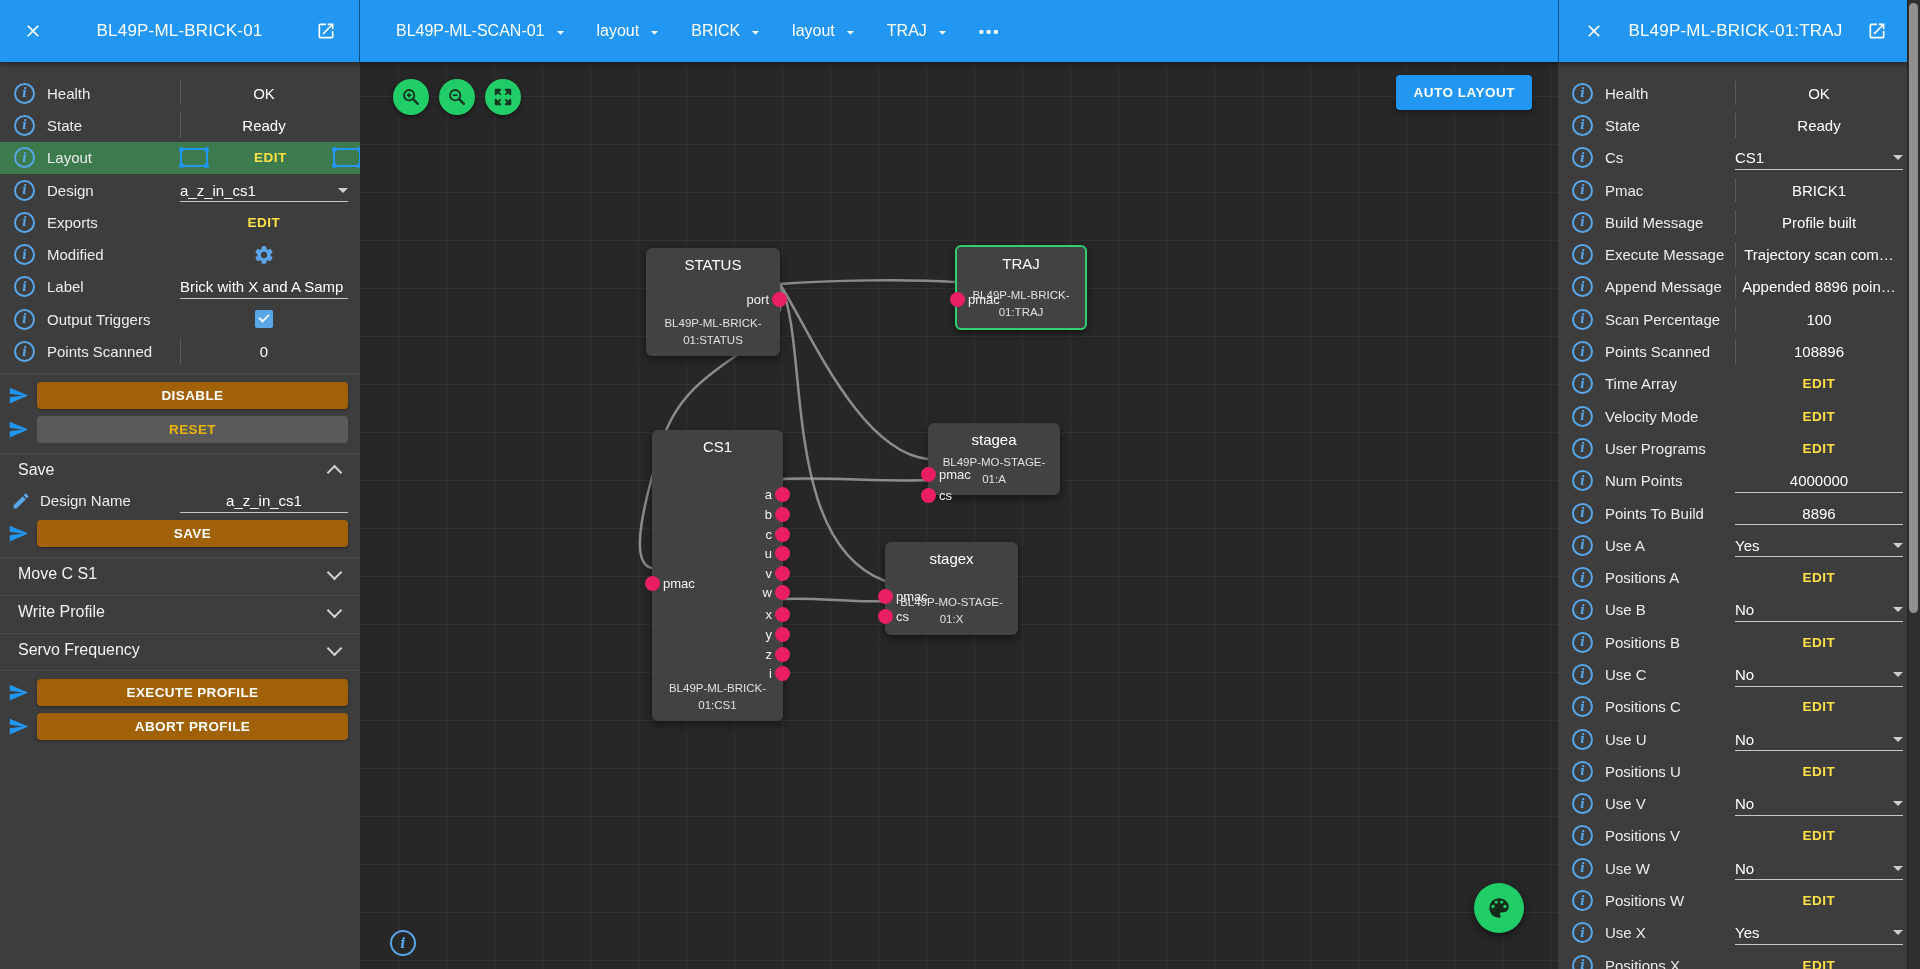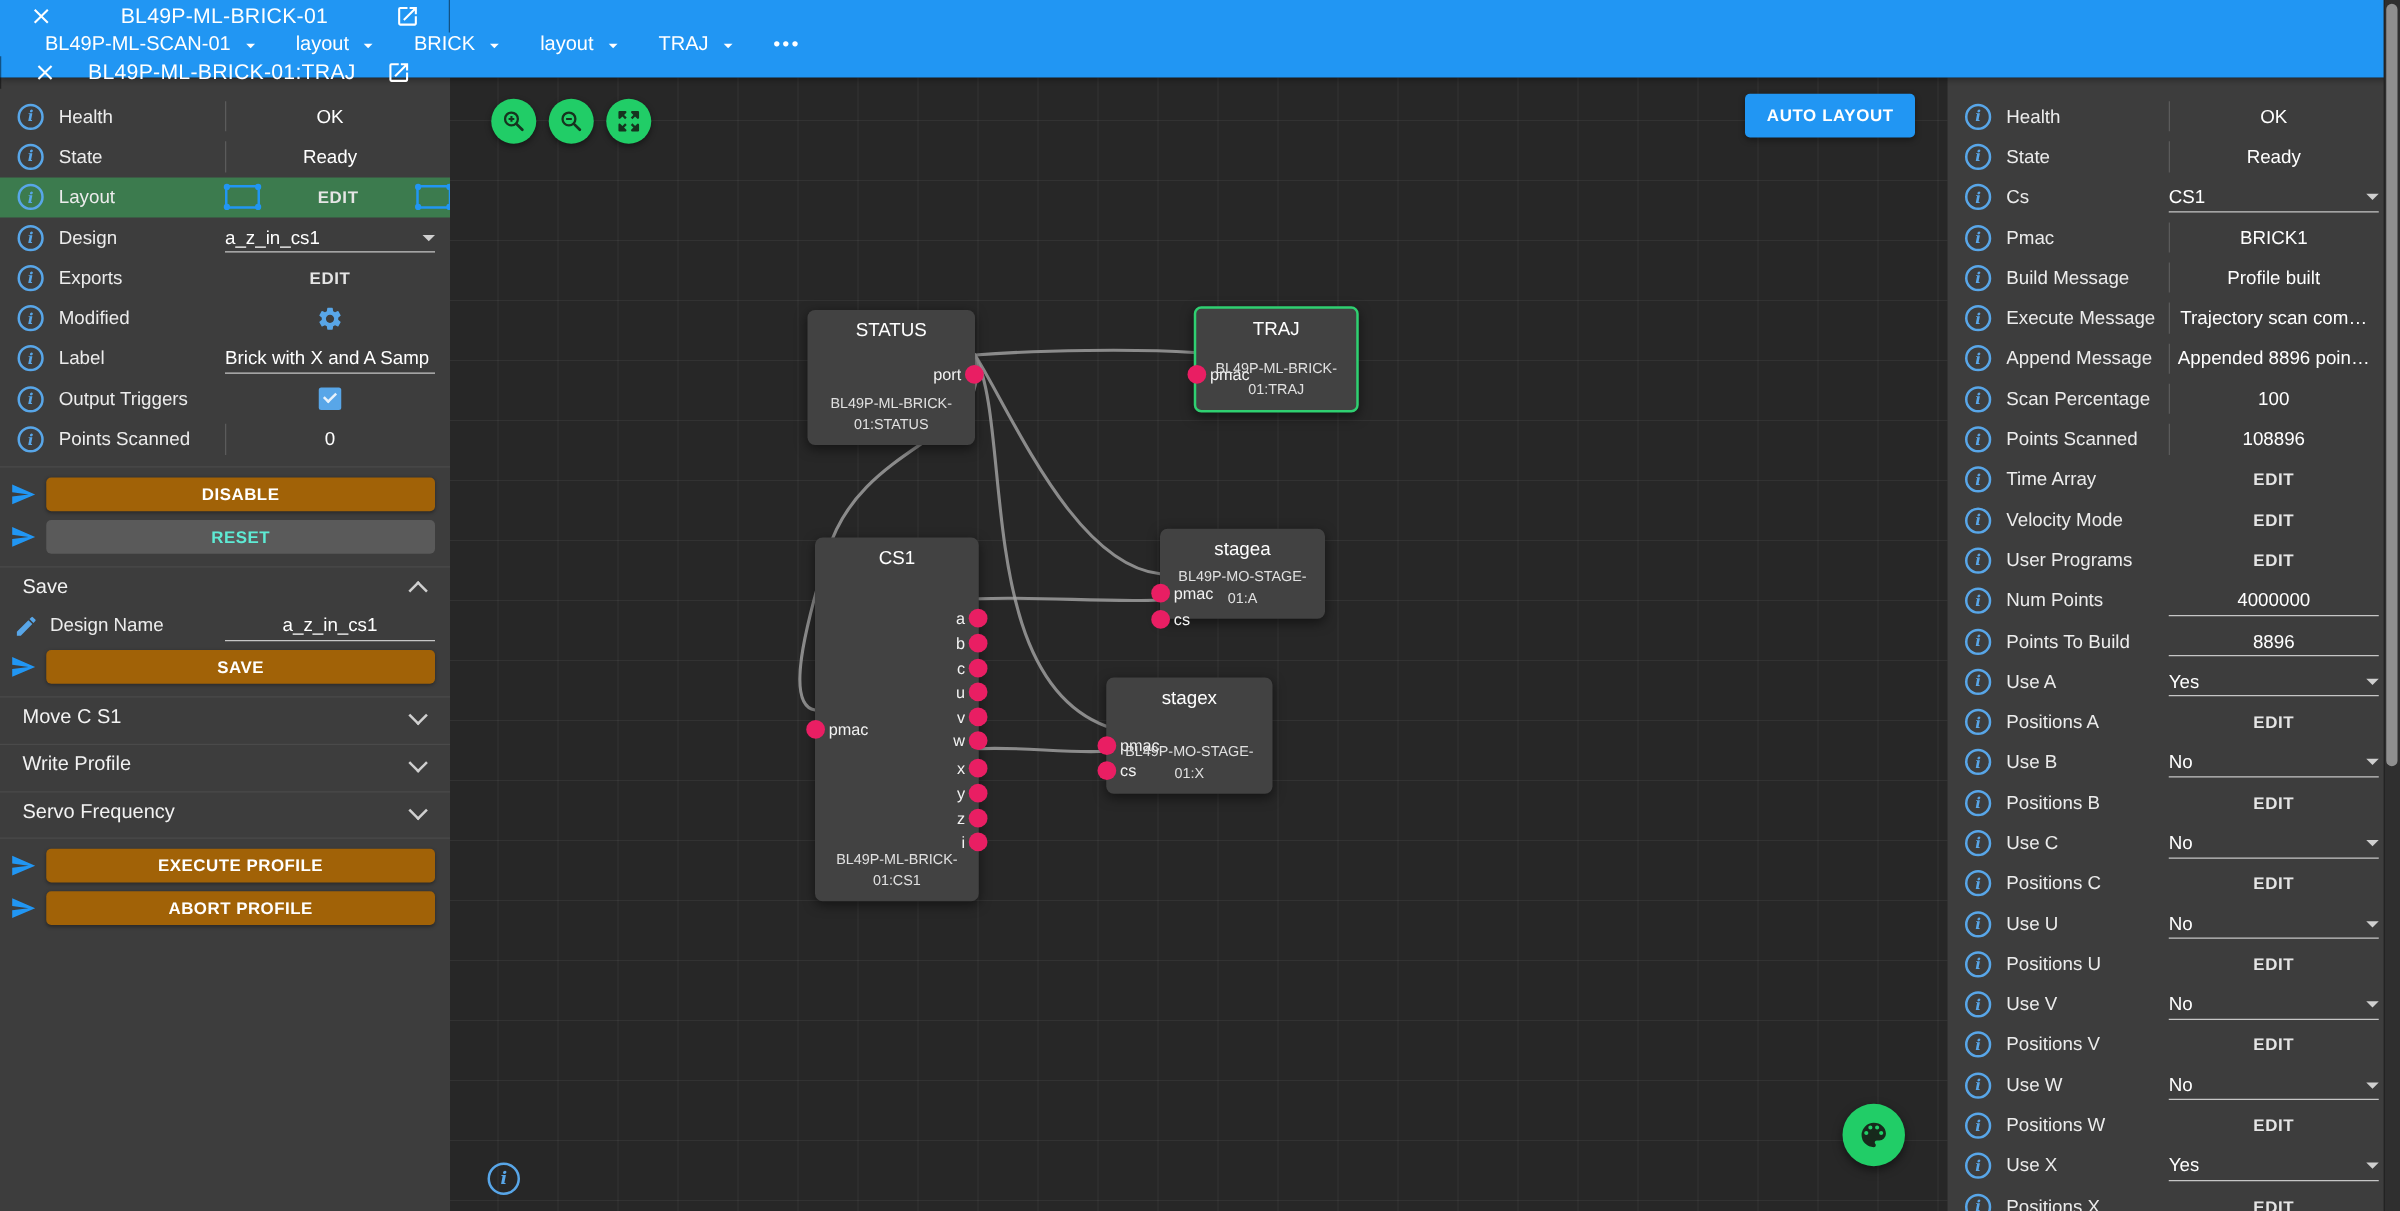--- a/index.html
+++ b/index.html
@@ -1,21 +1,21 @@
 <!DOCTYPE html>
 <html><head>
 <meta charset="utf-8">
 <style>
   html,body{margin:0;padding:0;background:#1a1a1a;}
   .stage{position:relative;width:1920px;height:969px;overflow:hidden;
          font-family:"Liberation Sans",sans-serif;background:#272727;color:#fff;
          -webkit-font-smoothing:antialiased;}
   
   .appbar{position:absolute;top:0;left:0;width:1920px;height:62px;background:#2196f3;
-          display:flex;box-shadow:0 2px 5px rgba(0,0,0,.4);z-index:30;flex-direction:column;}
+          display:flex;box-shadow:0 2px 5px rgba(0,0,0,.4);z-index:30;}
   .appbar-sec{display:flex;align-items:center;height:100%;box-sizing:border-box;}
   .sec-left{width:360px;padding:0 20px;border-right:1px solid rgba(0,0,0,.45);}
   .sec-mid{width:1198px;padding:0 14px 0 36px;gap:28px;}
   .sec-right{width:362px;padding:0 30px 0 22px;border-left:1px solid rgba(0,0,0,.45);}
   .bar-title{flex:1;text-align:center;font-size:17px;letter-spacing:.2px;color:#fff;
              white-space:nowrap;overflow:hidden;}
   .icon-btn{width:26px;height:26px;display:flex;align-items:center;justify-content:center;
             flex:none;cursor:pointer;}
   .icon-btn svg{display:block;}
   .crumb{display:flex;align-items:center;gap:7px;font-size:16px;color:#fff;cursor:pointer;}
@@ -33,40 +33,40 @@
            display:flex;align-items:center;justify-content:center;flex:none;margin-right:12px;
            font:italic bold 12px "DejaVu Serif",serif;}
   .attr-label{flex:1;font-size:15px;color:#ececec;white-space:nowrap;overflow:hidden;}
   .val-area{width:168px;flex:none;height:100%;position:relative;display:flex;align-items:center;
             justify-content:center;font-size:15px;color:#fff;}
   .val-area.center{justify-content:center;}
   .val-area.left{justify-content:flex-start;}
   .val-area.with-div::before{content:'';position:absolute;left:0;top:4px;bottom:4px;width:1px;background:#5b5b5b;}
   .val-area.underline::after{content:'';position:absolute;left:0;right:0;bottom:4px;height:1px;background:#c6c6c6;}
   .val-text{white-space:nowrap;overflow:hidden;}
-  .edit-link{color:#e5e5e5;font-size:13.5px;font-weight:bold;letter-spacing:.5px;cursor:pointer;}
+  .edit-link{color:#fde047;font-size:13.5px;font-weight:bold;letter-spacing:.5px;cursor:pointer;}
   .caret{width:0;height:0;border-left:5px solid transparent;border-right:5px solid transparent;
          border-top:5px solid #cfcfcf;margin-left:auto;flex:none;}
   .val-area.left .caret{margin-left:auto;}
   .checkbox{width:18px;height:18px;background:#58a6e8;border-radius:2px;position:relative;cursor:pointer;}
   .checkbox::after{content:'';position:absolute;left:4px;top:4px;width:8px;height:4px;
                    border-left:2px solid #e8f2fb;border-bottom:2px solid #e8f2fb;transform:rotate(-45deg);}
   .sel-rect{width:24px;height:15px;border:2px solid #2196f3;border-radius:3px;position:relative;flex:none;}
   .sel-rect i{position:absolute;width:5px;height:5px;border-radius:50%;background:#2196f3;}
   .sel-rect i:nth-child(1){left:-3px;top:-3px;} .sel-rect i:nth-child(2){right:-3px;top:-3px;}
   .sel-rect i:nth-child(3){left:-3px;bottom:-3px;} .sel-rect i:nth-child(4){right:-3px;bottom:-3px;}
   .sel-rect.clip{margin-right:-13px;}
   
   .actions{border-top:1px solid #4a4a4a;padding-top:5px;margin-top:5px;}
   .btn-row{display:flex;align-items:center;padding:3.5px 12px 3.5px 0;}
   .send-slot{width:37px;display:flex;align-items:center;justify-content:center;flex:none;}
   .btn{flex:1;height:27px;border-radius:4px;background:#a16207;color:#fff;display:flex;
        align-items:center;justify-content:center;font-size:13.5px;font-weight:bold;
        letter-spacing:.4px;cursor:pointer;box-shadow:0 1px 3px rgba(0,0,0,.35);}
-  .btn.disabled{background:#5a5a5a;color:#5eead4;box-shadow:none;cursor:default;}
+  .btn.disabled{background:#5a5a5a;color:#eab308;box-shadow:none;cursor:default;}
   .section{border-top:1px solid #4a4a4a;margin-top:6px;padding-top:2px;}
   .section-header{height:29px;display:flex;align-items:center;padding:0 20px 0 18px;
                   font-size:16px;color:#f2f2f2;cursor:pointer;}
   .section-header .sp{flex:1;}
   .chev{width:9px;height:9px;border-right:2px solid #d0d0d0;border-bottom:2px solid #d0d0d0;flex:none;}
   .chev.down{transform:rotate(45deg);margin-top:-4px;}
   .chev.up{transform:rotate(-135deg);margin-top:4px;}
   .pencil-ic{width:20px;height:20px;flex:none;margin-right:9px;margin-left:-3px;}
   
   .canvas{position:absolute;top:62px;left:360px;width:1198px;bottom:0;background:#272727;

